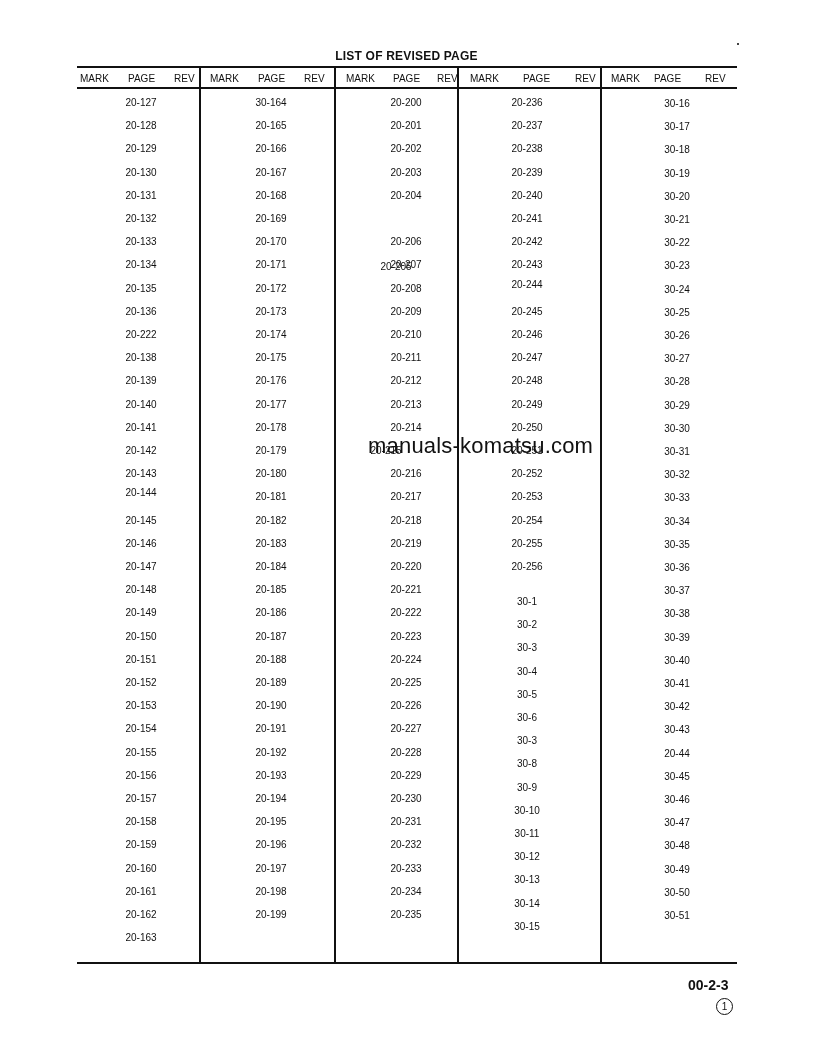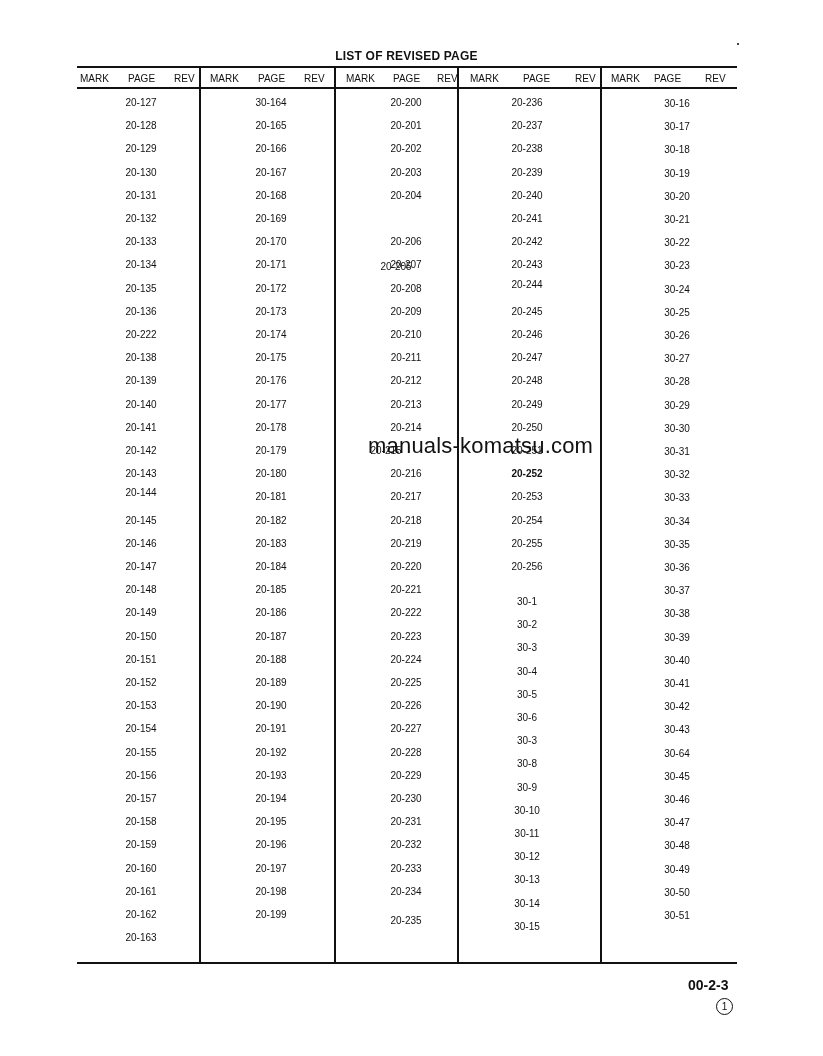--- a/index.html
+++ b/index.html
@@ -154,38 +154,38 @@
     <div class="cell" style="left: 406px; top: 677px;">20-225</div>
     <div class="cell" style="left: 406px; top: 700.2px;">20-226</div>
     <div class="cell" style="left: 406px; top: 723.4px;">20-227</div>
     <div class="cell" style="left: 406px; top: 746.6px;">20-228</div>
     <div class="cell" style="left: 406px; top: 769.8px;">20-229</div>
     <div class="cell" style="left: 406px; top: 793px;">20-230</div>
     <div class="cell" style="left: 406px; top: 816.2px;">20-231</div>
     <div class="cell" style="left: 406px; top: 839.4px;">20-232</div>
     <div class="cell" style="left: 406px; top: 862.6px;">20-233</div>
     <div class="cell" style="left: 406px; top: 885.8px;">20-234</div>
-    <div class="cell" style="left: 406px; top: 909px; margin-top: 6px;">20-235</div>
+    <div class="cell" style="left: 406px; top: 909px;">20-235</div>
     <div class="cell" style="left: 527px; top: 97px;">20-236</div>
     <div class="cell" style="left: 527px; top: 120.2px;">20-237</div>
     <div class="cell" style="left: 527px; top: 143.4px;">20-238</div>
     <div class="cell" style="left: 527px; top: 166.6px;">20-239</div>
     <div class="cell" style="left: 527px; top: 189.8px;">20-240</div>
     <div class="cell" style="left: 527px; top: 213px;">20-241</div>
     <div class="cell" style="left: 527px; top: 236.2px;">20-242</div>
     <div class="cell" style="left: 527px; top: 259.4px;">20-243</div>
     <div class="cell" style="left: 527px; top: 279px;">20-244</div>
     <div class="cell" style="left: 527px; top: 305.8px;">20-245</div>
     <div class="cell" style="left: 527px; top: 329px;">20-246</div>
     <div class="cell" style="left: 527px; top: 352.2px;">20-247</div>
     <div class="cell" style="left: 527px; top: 375.4px;">20-248</div>
     <div class="cell" style="left: 527px; top: 398.6px;">20-249</div>
     <div class="cell" style="left: 527px; top: 421.8px;">20-250</div>
     <div class="cell" style="left: 527px; top: 445px;">20-251</div>
-    <div class="cell" style="left: 527px; top: 468.2px; font-weight: bold;">20-252</div>
+    <div class="cell" style="left: 527px; top: 468.2px;">20-252</div>
     <div class="cell" style="left: 527px; top: 491.4px;">20-253</div>
     <div class="cell" style="left: 527px; top: 514.6px;">20-254</div>
     <div class="cell" style="left: 527px; top: 537.8px;">20-255</div>
     <div class="cell" style="left: 527px; top: 561px;">20-256</div>
     <div class="cell" style="left: 527px; top: 596px;">30-1</div>
     <div class="cell" style="left: 527px; top: 619.2px;">30-2</div>
     <div class="cell" style="left: 527px; top: 642.4px;">30-3</div>
     <div class="cell" style="left: 527px; top: 665.6px;">30-4</div>
     <div class="cell" style="left: 527px; top: 688.8px;">30-5</div>
     <div class="cell" style="left: 527px; top: 712px;">30-6</div>
@@ -219,21 +219,21 @@
     <div class="cell" style="left: 677px; top: 515.6px;">30-34</div>
     <div class="cell" style="left: 677px; top: 538.8px;">30-35</div>
     <div class="cell" style="left: 677px; top: 562px;">30-36</div>
     <div class="cell" style="left: 677px; top: 585.2px;">30-37</div>
     <div class="cell" style="left: 677px; top: 608.4px;">30-38</div>
     <div class="cell" style="left: 677px; top: 631.6px;">30-39</div>
     <div class="cell" style="left: 677px; top: 654.8px;">30-40</div>
     <div class="cell" style="left: 677px; top: 678px;">30-41</div>
     <div class="cell" style="left: 677px; top: 701.2px;">30-42</div>
     <div class="cell" style="left: 677px; top: 724.4px;">30-43</div>
-    <div class="cell" style="left: 677px; top: 747.6px;">30-64</div>
+    <div class="cell" style="left: 677px; top: 747.6px;">20-44</div>
     <div class="cell" style="left: 677px; top: 770.8px;">30-45</div>
     <div class="cell" style="left: 677px; top: 794px;">30-46</div>
     <div class="cell" style="left: 677px; top: 817.2px;">30-47</div>
     <div class="cell" style="left: 677px; top: 840.4px;">30-48</div>
     <div class="cell" style="left: 677px; top: 863.6px;">30-49</div>
     <div class="cell" style="left: 677px; top: 886.8px;">30-50</div>
     <div class="cell" style="left: 677px; top: 910px;">30-51</div>
   </div>
 
 <div class="watermark">manuals-komatsu.com</div>

